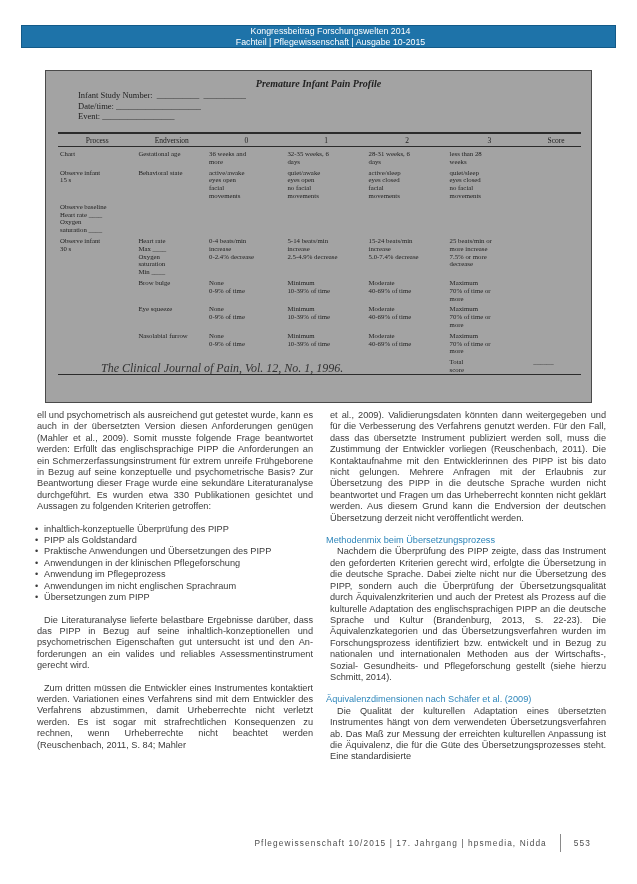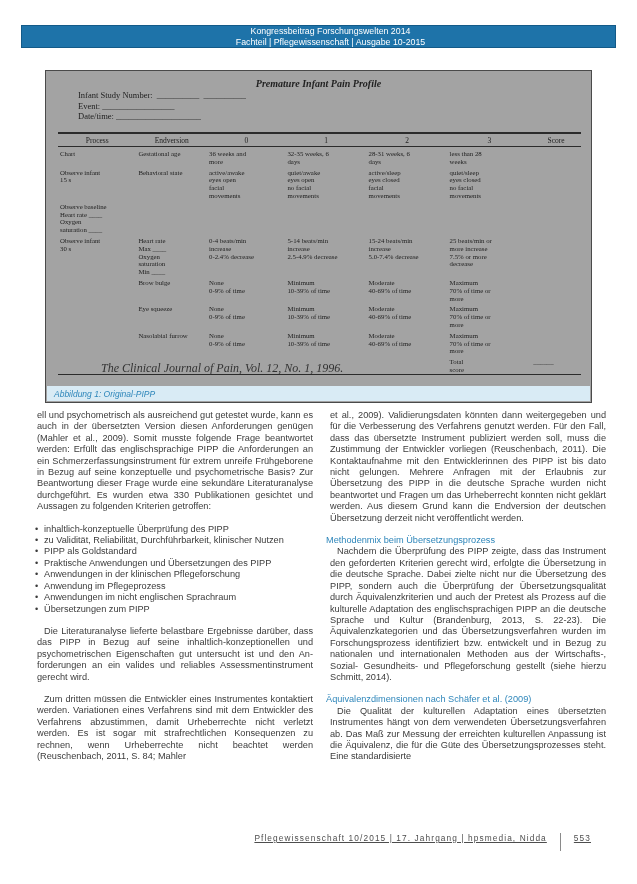--- a/index.html
+++ b/index.html
@@ -54,40 +54,40 @@
   .col{flex:1;text-align:justify;font-size:9.2px;line-height:11.4px;overflow:hidden;}
   .para{margin:0 0 11px 4px;}
   .para.indent{text-indent:7px;}
   .subhead{margin:0;color:#2e86ba;}
   .bullets{margin:0 0 11px 0;padding:0;list-style:none;}
   .bullets li{padding-left:11px;position:relative;}
   .bullets li::before{content:"\2022";position:absolute;left:2px;}
   
   .footer{
     position:absolute;left:33px;right:33px;top:833px;height:20px;
-    display:flex;align-items:flex-start;justify-content:flex-end;gap:13px;
-    font-size:8.3px;letter-spacing:1.1px;color:#4d4d4d;text-decoration:underline;
+    display:flex;align-items:center;justify-content:flex-end;gap:13px;
+    font-size:8.3px;letter-spacing:1.1px;color:#4d4d4d;
   }
   .footer-divider{width:1px;height:18px;background:#8a8a8a;}
   .page-number{margin-right:13px;}
 </style>
 </head>
 <body>
 
 <div class="header-bar">
   <span>Kongressbeitrag Forschungswelten 2014</span>
   <span>Fachteil | Pflegewissenschaft |  Ausgabe 10-2015</span>
 </div>
 
 <div class="figure-box">
   <div class="fig-title">Premature Infant Pain Profile</div>
   <div class="fig-fields">
       <div class="fig-field">Infant Study Number:  __________  __________</div>
+      <div class="fig-field">Date/time: ____________________</div>
       <div class="fig-field">Event: _________________</div>
-      <div class="fig-field">Date/time: ____________________</div>
     </div>
   <table class="pipp-table">
     <colgroup>
       <col style="width:15%">
         <col style="width:13.5%">
         <col style="width:15%">
       <col style="width:15.5%">
         <col style="width:15.5%">
         <col style="width:16%">
         <col style="width:9.5%">
@@ -222,29 +222,27 @@
           <td></td>
           <td></td>
           <td></td>
           <td>Total
 score</td>
           <td>______</td>
         </tr>
       </tbody>
   </table>
   <div class="fig-source">The Clinical Journal of Pain, Vol. 12, No. 1, 1996.</div>
-  <div class="fig-caption">Abbildung 1: Original-PIPP</div>
 </div>
 
 <div class="body-cols">
   <div class="col">
       <p class="para">ell und psychometrisch als ausreichend gut getestet wurde, kann es auch in der übersetzten Version diesen Anforderungen genügen (Mahler et al., 2009). Somit musste folgende Frage beantwortet werden: Erfüllt das englischsprachige PIPP die Anforderungen an ein Schmerzerfassungsinstrument für extrem unreife Frühgeborene in Bezug auf seine konzeptuelle und psychometrische Basis? Zur Beantwortung dieser Frage wurde eine sekundäre Literaturanalyse durchgeführt. Es wurden etwa 330 Publikationen gesichtet und Aussagen zu folgenden Kriterien getroffen:</p>
       <ul class="bullets">
         <li>inhaltlich-konzeptuelle Überprüfung des PIPP</li>
-        <li>zu Validität, Reliabilität, Durchführbarkeit, klinischer Nutzen</li>
         <li>PIPP als Goldstandard</li>
         <li>Praktische Anwendungen und Übersetzungen des PIPP</li>
         <li>Anwendungen in der klinischen Pflegeforschung</li>
         <li>Anwendung im Pflegeprozess</li>
         <li>Anwendungen im nicht englischen Sprachraum</li>
         <li>Übersetzungen zum PIPP</li>
       </ul>
       <p class="para indent">Die Literaturanalyse lieferte belastbare Ergebnisse darüber, dass das PIPP in Bezug auf seine inhaltlich-konzeptionellen und psychometrischen Eigenschaften gut untersucht ist und den An-forderungen an ein valides und reliables Assessmentinstrument gerecht wird.</p>
       <p class="para indent">Zum dritten müssen die Entwickler eines Instrumentes kontaktiert werden. Variationen eines Verfahrens sind mit dem Entwickler des Verfahrens abzustimmen, damit Urheberrechte nicht verletzt werden. Es ist sogar mit strafrechtlichen Konsequenzen zu rechnen, wenn Urheberrechte nicht beachtet werden (Reuschenbach, 2011, S. 84; Mahler</p>
     </div>

